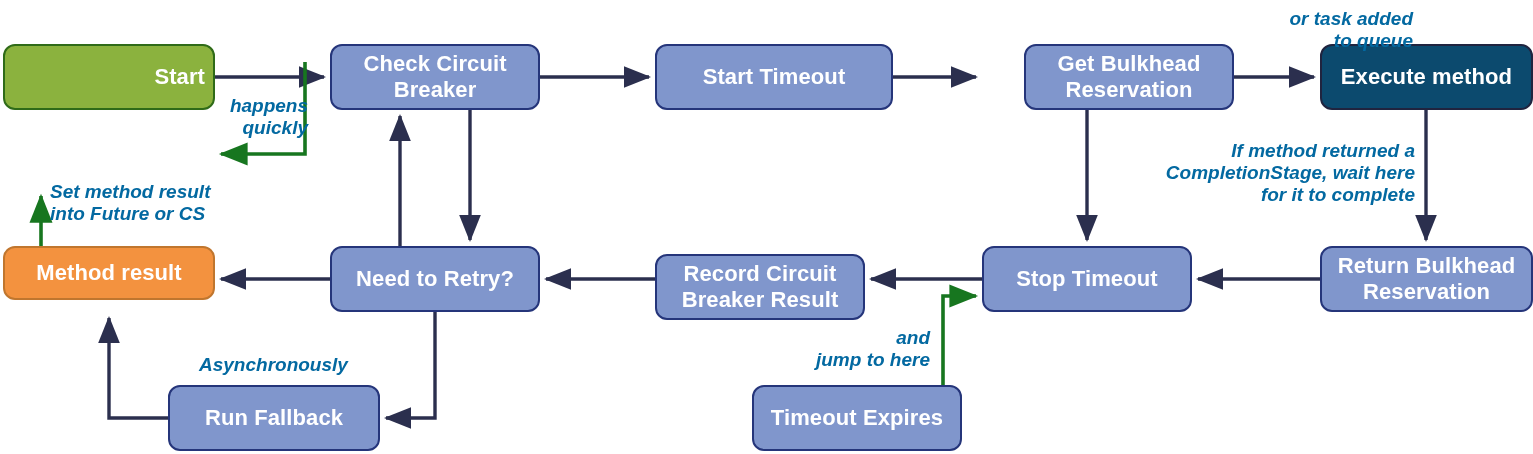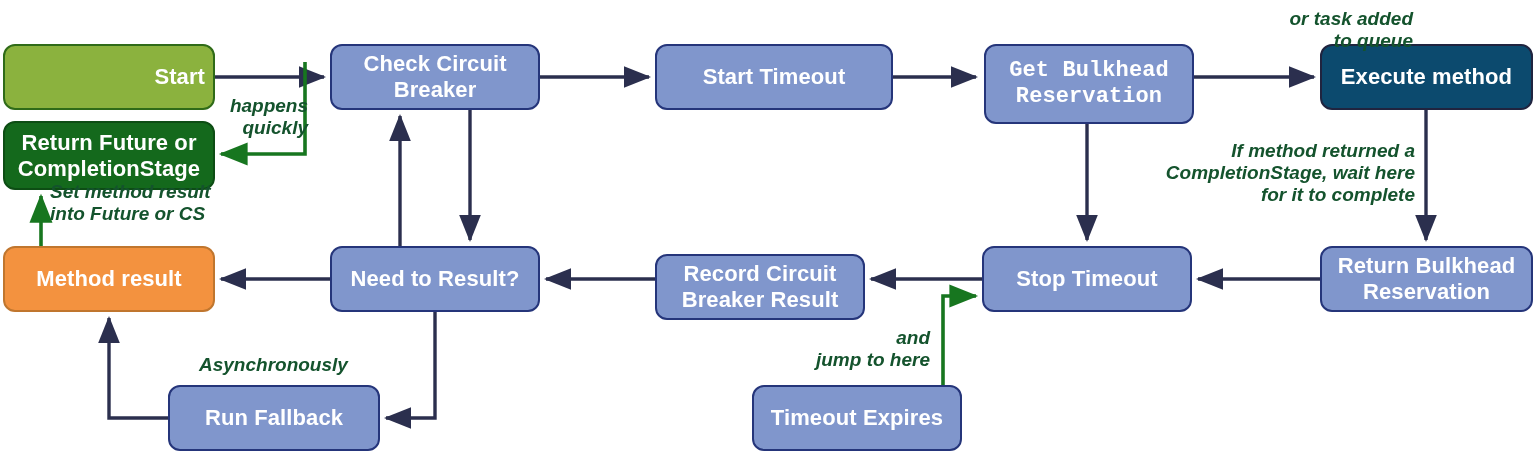--- a/index.html
+++ b/index.html
@@ -26,21 +26,21 @@
     z-index:3;
   }
   .node span{display:block;white-space:pre-line;}
   .n-blue{background:#8096cc;border:2.5px solid #25357a;}
   .n-slate{background:#0c4a6e;border:2.5px solid #20243f;}
   .n-lgreen{background:#8bb23e;border:2.5px solid #2f6b18;}
   .n-dgreen{background:#14691c;border:2.5px solid #0d4d14;}
   .n-orange{background:#f3923f;border:2.5px solid #c0762e;}
   .lbl{
     position:absolute;
-    color:#14532d;
+    color:#0369a1;
     font-style:italic;
     font-weight:bold;
     font-size:19px;
     line-height:1.15;
     white-space:pre-line;
     z-index:4;
   }
   .lbl.r{text-align:right;}
 </style>
 </head>
@@ -79,56 +79,52 @@
       <path d="M41,246 L41,196"></path>
       <path d="M305,62 L305,154 L221,154"></path>
       <path d="M943,385 L943,296 L976,296"></path>
     </g>
   </svg>
 
   <div class="node n-lgreen" style="left:3px;top:44px;width:212px;height:66px;justify-content:flex-end;">
     <span>Start</span>
   </div>
 
-  <div class="node n-dgreen" style="left:3px;top:121px;width:212px;height:69px;">
-    <span>Return Future or
-CompletionStage</span>
-  </div>
 
-  <div class="node n-orange" style="left:3px;top:246px;width:212px;height:66px;">
+  <div class="node n-orange" style="left:3px;top:246px;width:212px;height:54px;">
     <span>Method result</span>
   </div>
 
   <div class="node n-blue" style="left:330px;top:44px;width:210px;height:66px;">
     <span>Check Circuit
 Breaker</span>
   </div>
 
   <div class="node n-blue" style="left:330px;top:246px;width:210px;height:66px;">
-    <span>Need to Result?</span>
+    <span>Need to Retry?</span>
   </div>
 
   <div class="node n-blue" style="left:168px;top:385px;width:212px;height:66px;">
     <span>Run Fallback</span>
   </div>
 
   <div class="node n-blue" style="left:655px;top:44px;width:238px;height:66px;">
     <span>Start Timeout</span>
   </div>
 
   <div class="node n-blue" style="left:655px;top:254px;width:210px;height:66px;">
     <span>Record Circuit
 Breaker Result</span>
   </div>
 
   <div class="node n-blue" style="left:752px;top:385px;width:210px;height:66px;justify-content:center;">
     <span>Timeout Expires</span>
   </div>
 
-  <div class="node n-blue" style="left:984px;top:44px;width:210px;height:80px;font-family:Liberation Mono, monospace;">
+  <div class="node n-blue" style="left:1024px;top:44px;width:210px;height:66px;">
     <span>Get Bulkhead
 Reservation</span>
   </div>
 
   <div class="node n-blue" style="left:982px;top:246px;width:210px;height:66px;">
     <span>Stop Timeout</span>
   </div>
 
   <div class="node n-slate" style="left:1320px;top:44px;width:213px;height:66px;">
     <span>Execute method</span>

